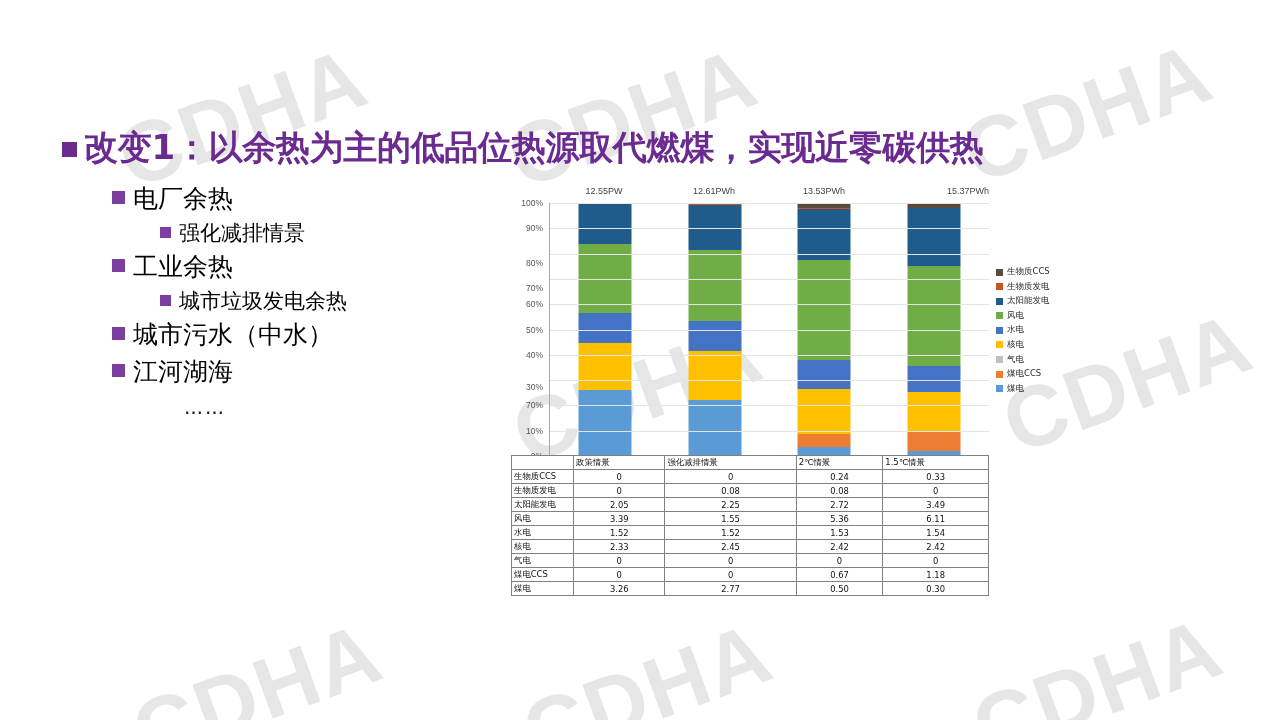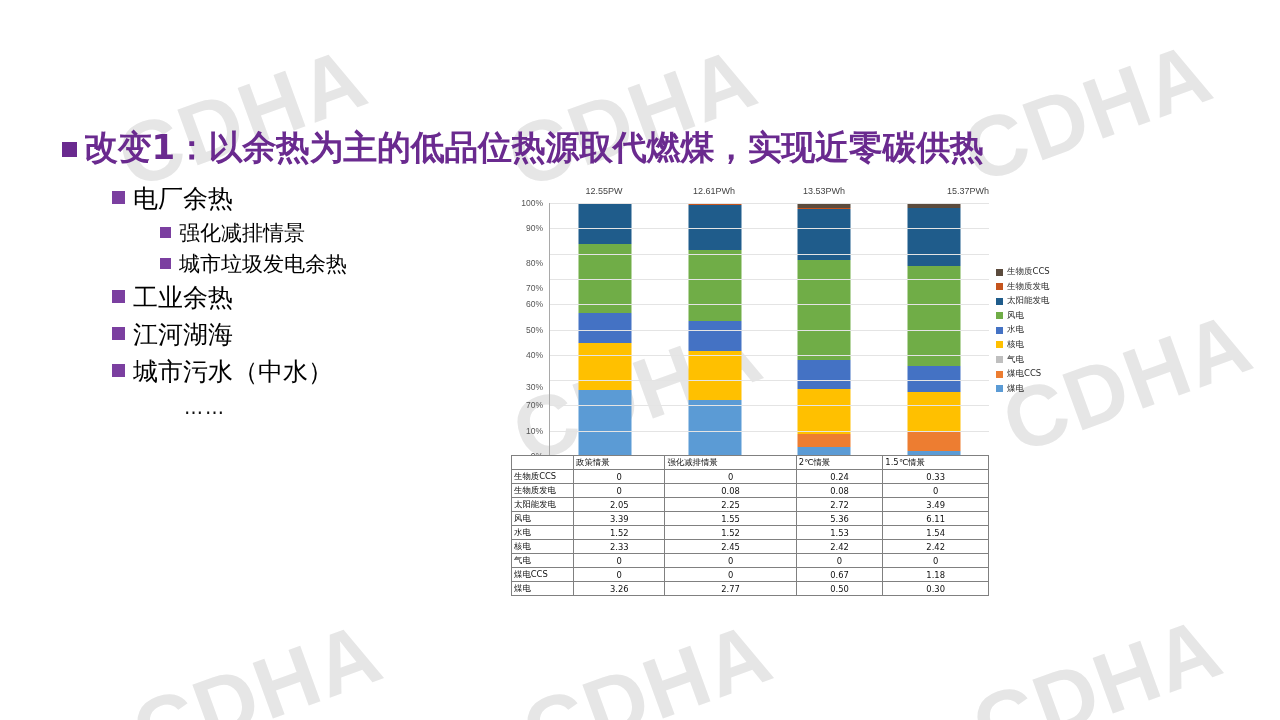--- a/index.html
+++ b/index.html
@@ -160,35 +160,35 @@
 
   <div id="bullets">
       <div class="b-row lvl2">
         <span class="b-sq" style="background: rgb(123, 63, 160);"></span>
         <span class="b-txt">电厂余热</span>
       </div>
       <div class="b-row lvl3">
         <span class="b-sq" style="background: rgb(123, 63, 160);"></span>
         <span class="b-txt">强化减排情景</span>
       </div>
+      <div class="b-row lvl2">
+        <span class="b-sq" style="background: rgb(123, 63, 160);"></span>
+        <span class="b-txt">工业余热</span>
+      </div>
       <div class="b-row lvl3">
         <span class="b-sq" style="background: rgb(123, 63, 160);"></span>
         <span class="b-txt">城市垃圾发电余热</span>
       </div>
       <div class="b-row lvl2">
         <span class="b-sq" style="background: rgb(123, 63, 160);"></span>
-        <span class="b-txt">工业余热</span>
+        <span class="b-txt">城市污水（中水）</span>
       </div>
       <div class="b-row lvl2">
         <span class="b-sq" style="background: rgb(123, 63, 160);"></span>
         <span class="b-txt">江河湖海</span>
-      </div>
-      <div class="b-row lvl2">
-        <span class="b-sq" style="background: rgb(123, 63, 160);"></span>
-        <span class="b-txt">城市污水（中水）</span>
       </div>
       <div class="ellipsis">……</div>
     </div>
 
   <div id="chartblock">
     <div id="toplabels">
         <div class="toplabel" style="left: 38px; width: 110px;">12.55PW</div>
         <div class="toplabel" style="left: 148px; width: 110px;">12.61PWh</div>
         <div class="toplabel" style="left: 258px; width: 110px;">13.53PWh</div>
         <div class="toplabel" style="left: 368px; width: 110px; text-align: right;">15.37PWh</div>

